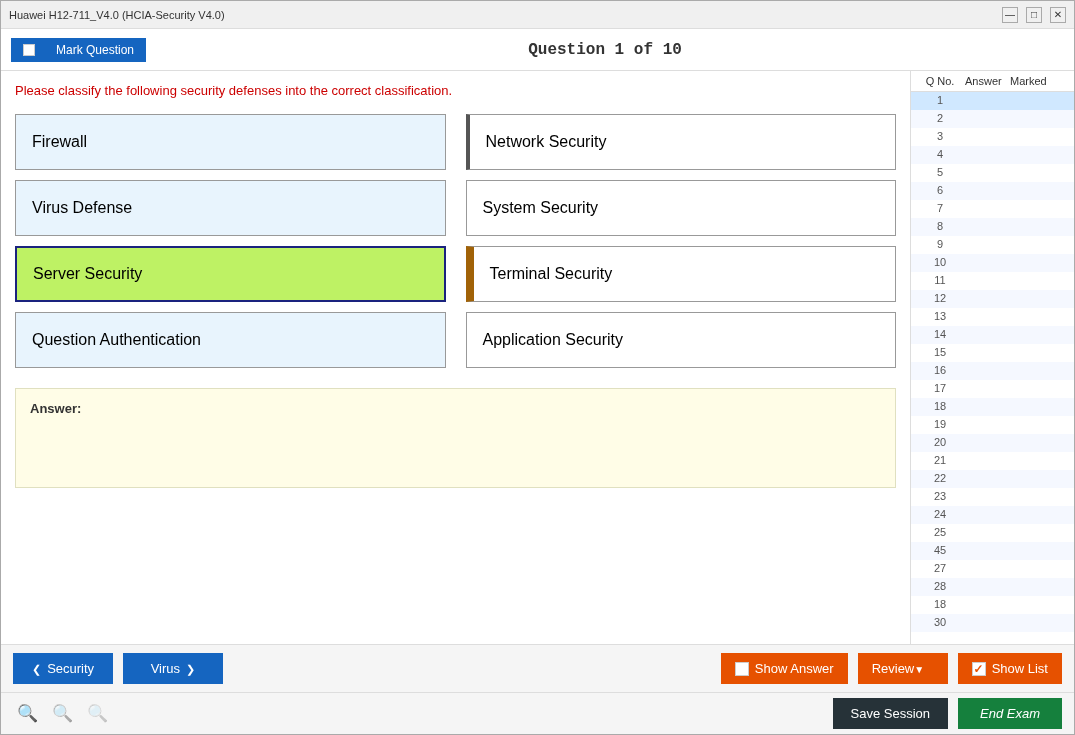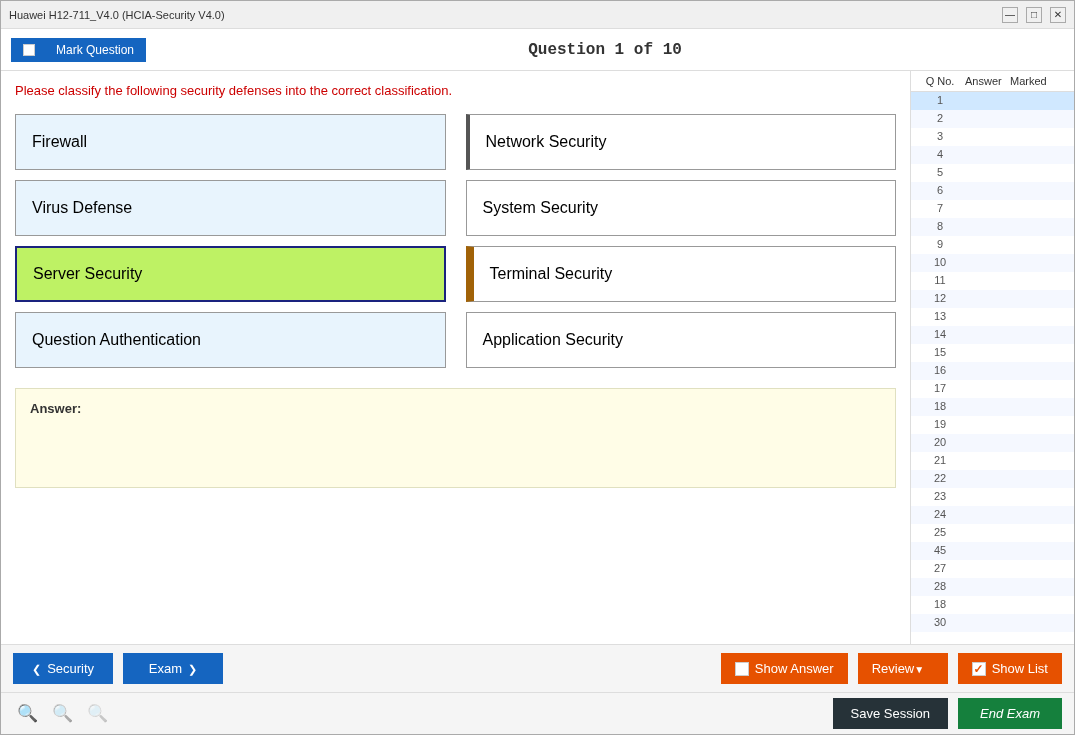--- a/index.html
+++ b/index.html
@@ -326,21 +326,21 @@
     </div>
 
   </div>
 
   <div class="bottom-bar">
     <button class="nav-btn">
       <span class="chevron-left"></span>
       <span>Security</span>
     </button>
     <button class="nav-btn">
-      <span>Exam</span>
+      <span>Virus</span>
       <span class="chevron-right"></span>
     </button>
     <div class="spacer"></div>
     <button class="show-answer-btn">
       <span class="checkbox-white"></span>
       <span>Show Answer</span>
     </button>
     <button class="review-btn">
       <span>Review</span>
       <span class="arrow-down"></span>

